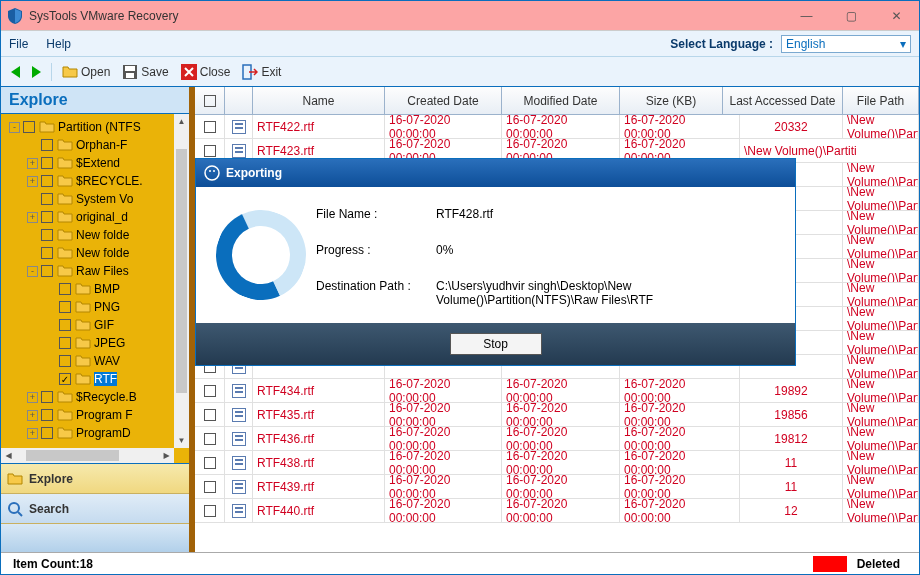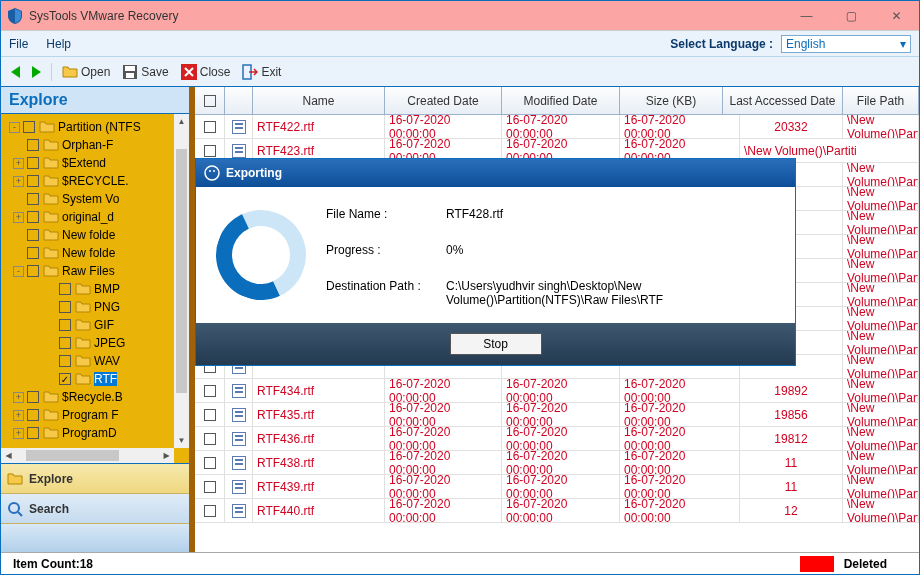--- a/index.html
+++ b/index.html
@@ -22,21 +22,21 @@
 .main{flex:1;display:flex;min-height:0}
 .sidebar{width:194px;border-right:6px solid #a16207;display:flex;flex-direction:column;background:#eab308}
 .explore-hdr{background:#cfe4f6;color:#0a6ebd;font-size:16px;font-weight:bold;padding:4px 8px;border-bottom:1px solid #0a6ebd}
 .tree-wrap{flex:1;overflow:hidden;position:relative}
 .tree{position:absolute;inset:0 15px 15px 0;overflow:hidden;padding:4px 0}
 .tree .node{display:flex;align-items:center;height:18px;white-space:nowrap;color:#000}
 .tree .pm{width:11px;height:11px;border:1px solid #888;display:flex;align-items:center;justify-content:center;font-size:9px;line-height:1;color:#555;margin-right:3px;flex-shrink:0}
 .tree .pm.hidden{visibility:hidden}
 .tree .cb{width:12px;height:12px;border:1px solid #555;margin-right:4px;flex-shrink:0;display:flex;align-items:center;justify-content:center;font-size:10px}
 .tree .i0{padding-left:8px}
-.tree .i1{padding-left:12px}
+.tree .i1{padding-left:26px}
 .tree .i2{padding-left:44px}
 .tree .folder{width:16px;height:16px;margin-right:3px;flex-shrink:0}
 .tree .sel{background:#0078d7;color:#fff}
 .vscroll{position:absolute;right:0;top:0;bottom:15px;width:15px;background:#f0f0f0;display:flex;flex-direction:column}
 .vscroll .arr{height:15px;display:flex;align-items:center;justify-content:center;color:#555;font-size:8px}
 .vscroll .thumb{background:#c8c8c8;flex:1;margin:20px 2px 40px}
 .hscroll{position:absolute;left:0;right:15px;bottom:0;height:15px;background:#f0f0f0;display:flex}
 .hscroll .arr{width:15px;display:flex;align-items:center;justify-content:center;color:#555;font-size:8px}
 .hscroll .thumb{background:#c8c8c8;flex:1;margin:2px 40px 2px 10px}
 .side-btns{border-top:1px solid #0a6ebd}
@@ -56,31 +56,31 @@
 .c-cr{width:117px;justify-content:center}
 .c-md{width:118px;justify-content:center}
 .c-la{width:120px;justify-content:center}
 .c-sz{width:103px;justify-content:center}
 .c-fp{flex:1}
 .grid-hdr .ckcell{width:30px;display:flex;align-items:center;justify-content:center;border-right:1px solid #9bb2cc;height:100%}
 .grid-hdr .iccell{width:28px;border-right:1px solid #9bb2cc}
 .grid-hdr .cb{width:12px;height:12px;border:1px solid #555}
 .dialog{position:absolute;top:71px;left:0;width:601px;background:#fff;border:1px solid #0a6ebd;z-index:10}
 .dialog .dhdr{height:28px;background:linear-gradient(#2a6fbb,#0d4e98);color:#fff;display:flex;align-items:center;padding:0 8px;gap:6px;font-weight:bold}
-.dialog .dbody{display:flex;padding:16px 10px;gap:10px}
+.dialog .dbody{display:flex;padding:16px 10px;gap:0}
 .dialog .spinner{width:90px;height:90px;border-radius:50%;border:16px solid #cde6f7;border-top-color:#0a6ebd;border-right-color:#0a6ebd;transform:rotate(200deg)}
 .dialog .info{flex:1;padding-top:4px}
 .dialog .info .line{display:flex;margin-bottom:22px}
 .dialog .info .k{width:120px}
 .dialog .dbar{height:42px;background:linear-gradient(#3e5870,#233a50);display:flex;align-items:center;justify-content:center;padding:0 10px}
 .dialog .stopbtn{width:92px;height:22px;background:#f4f4f4;border:1px solid #555;display:flex;align-items:center;justify-content:center}
 .statusbar{height:22px;background:#fff;border-top:1px solid #aaa;display:flex;align-items:center;padding:0 12px}
 .statusbar .cnt{font-weight:bold}
 .statusbar .delswatch{width:34px;height:16px;background:#ff0000;margin-left:auto;margin-right:10px}
-.statusbar .deltxt{font-weight:bold;margin-right:20px}
+.statusbar .deltxt{font-weight:bold;margin-right:7px}
 .fico{width:16px;height:16px}
 .rtf-ico{border:1px solid #5a7bb0;background:#fff;width:14px;height:14px;position:relative}
 .rtf-ico:before{content:"";position:absolute;top:2px;left:2px;width:8px;height:2px;background:#5a7bb0}
 .rtf-ico:after{content:"";position:absolute;top:6px;left:2px;width:8px;height:2px;background:#5a7bb0}
 </style>
 </head>
 <body>
 
 <div class="titlebar">
   <svg viewBox="0 0 16 16">

